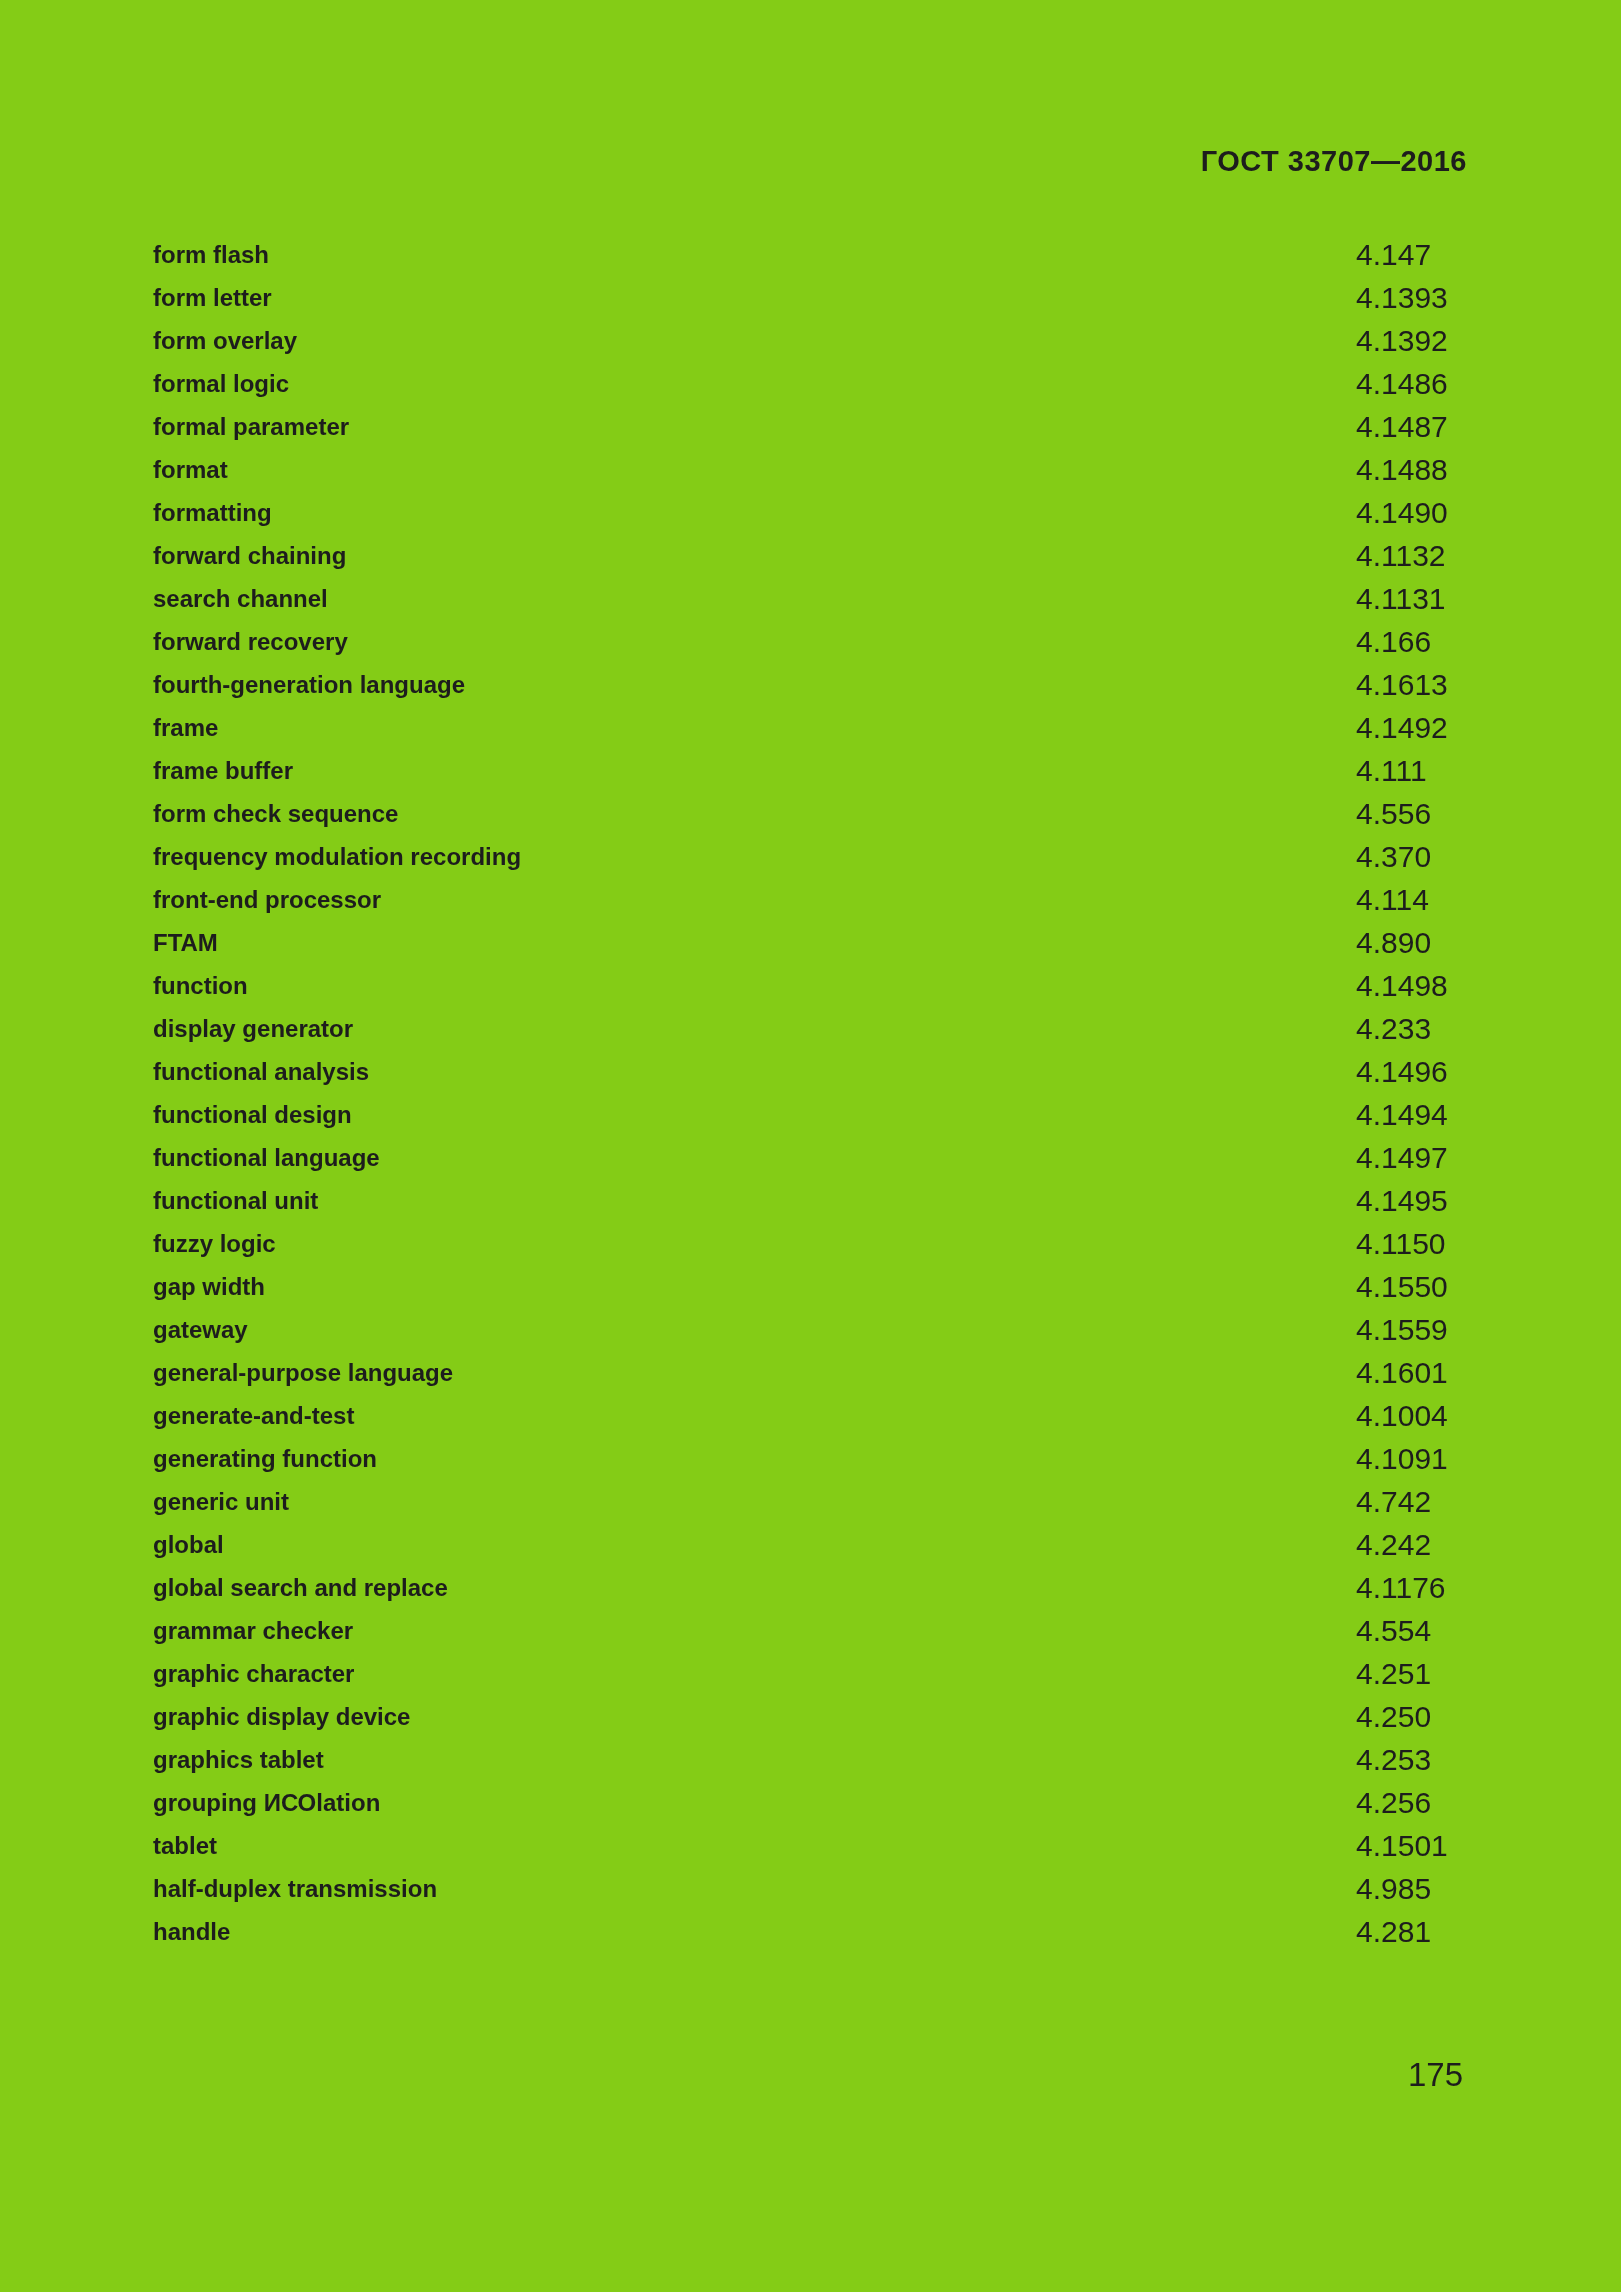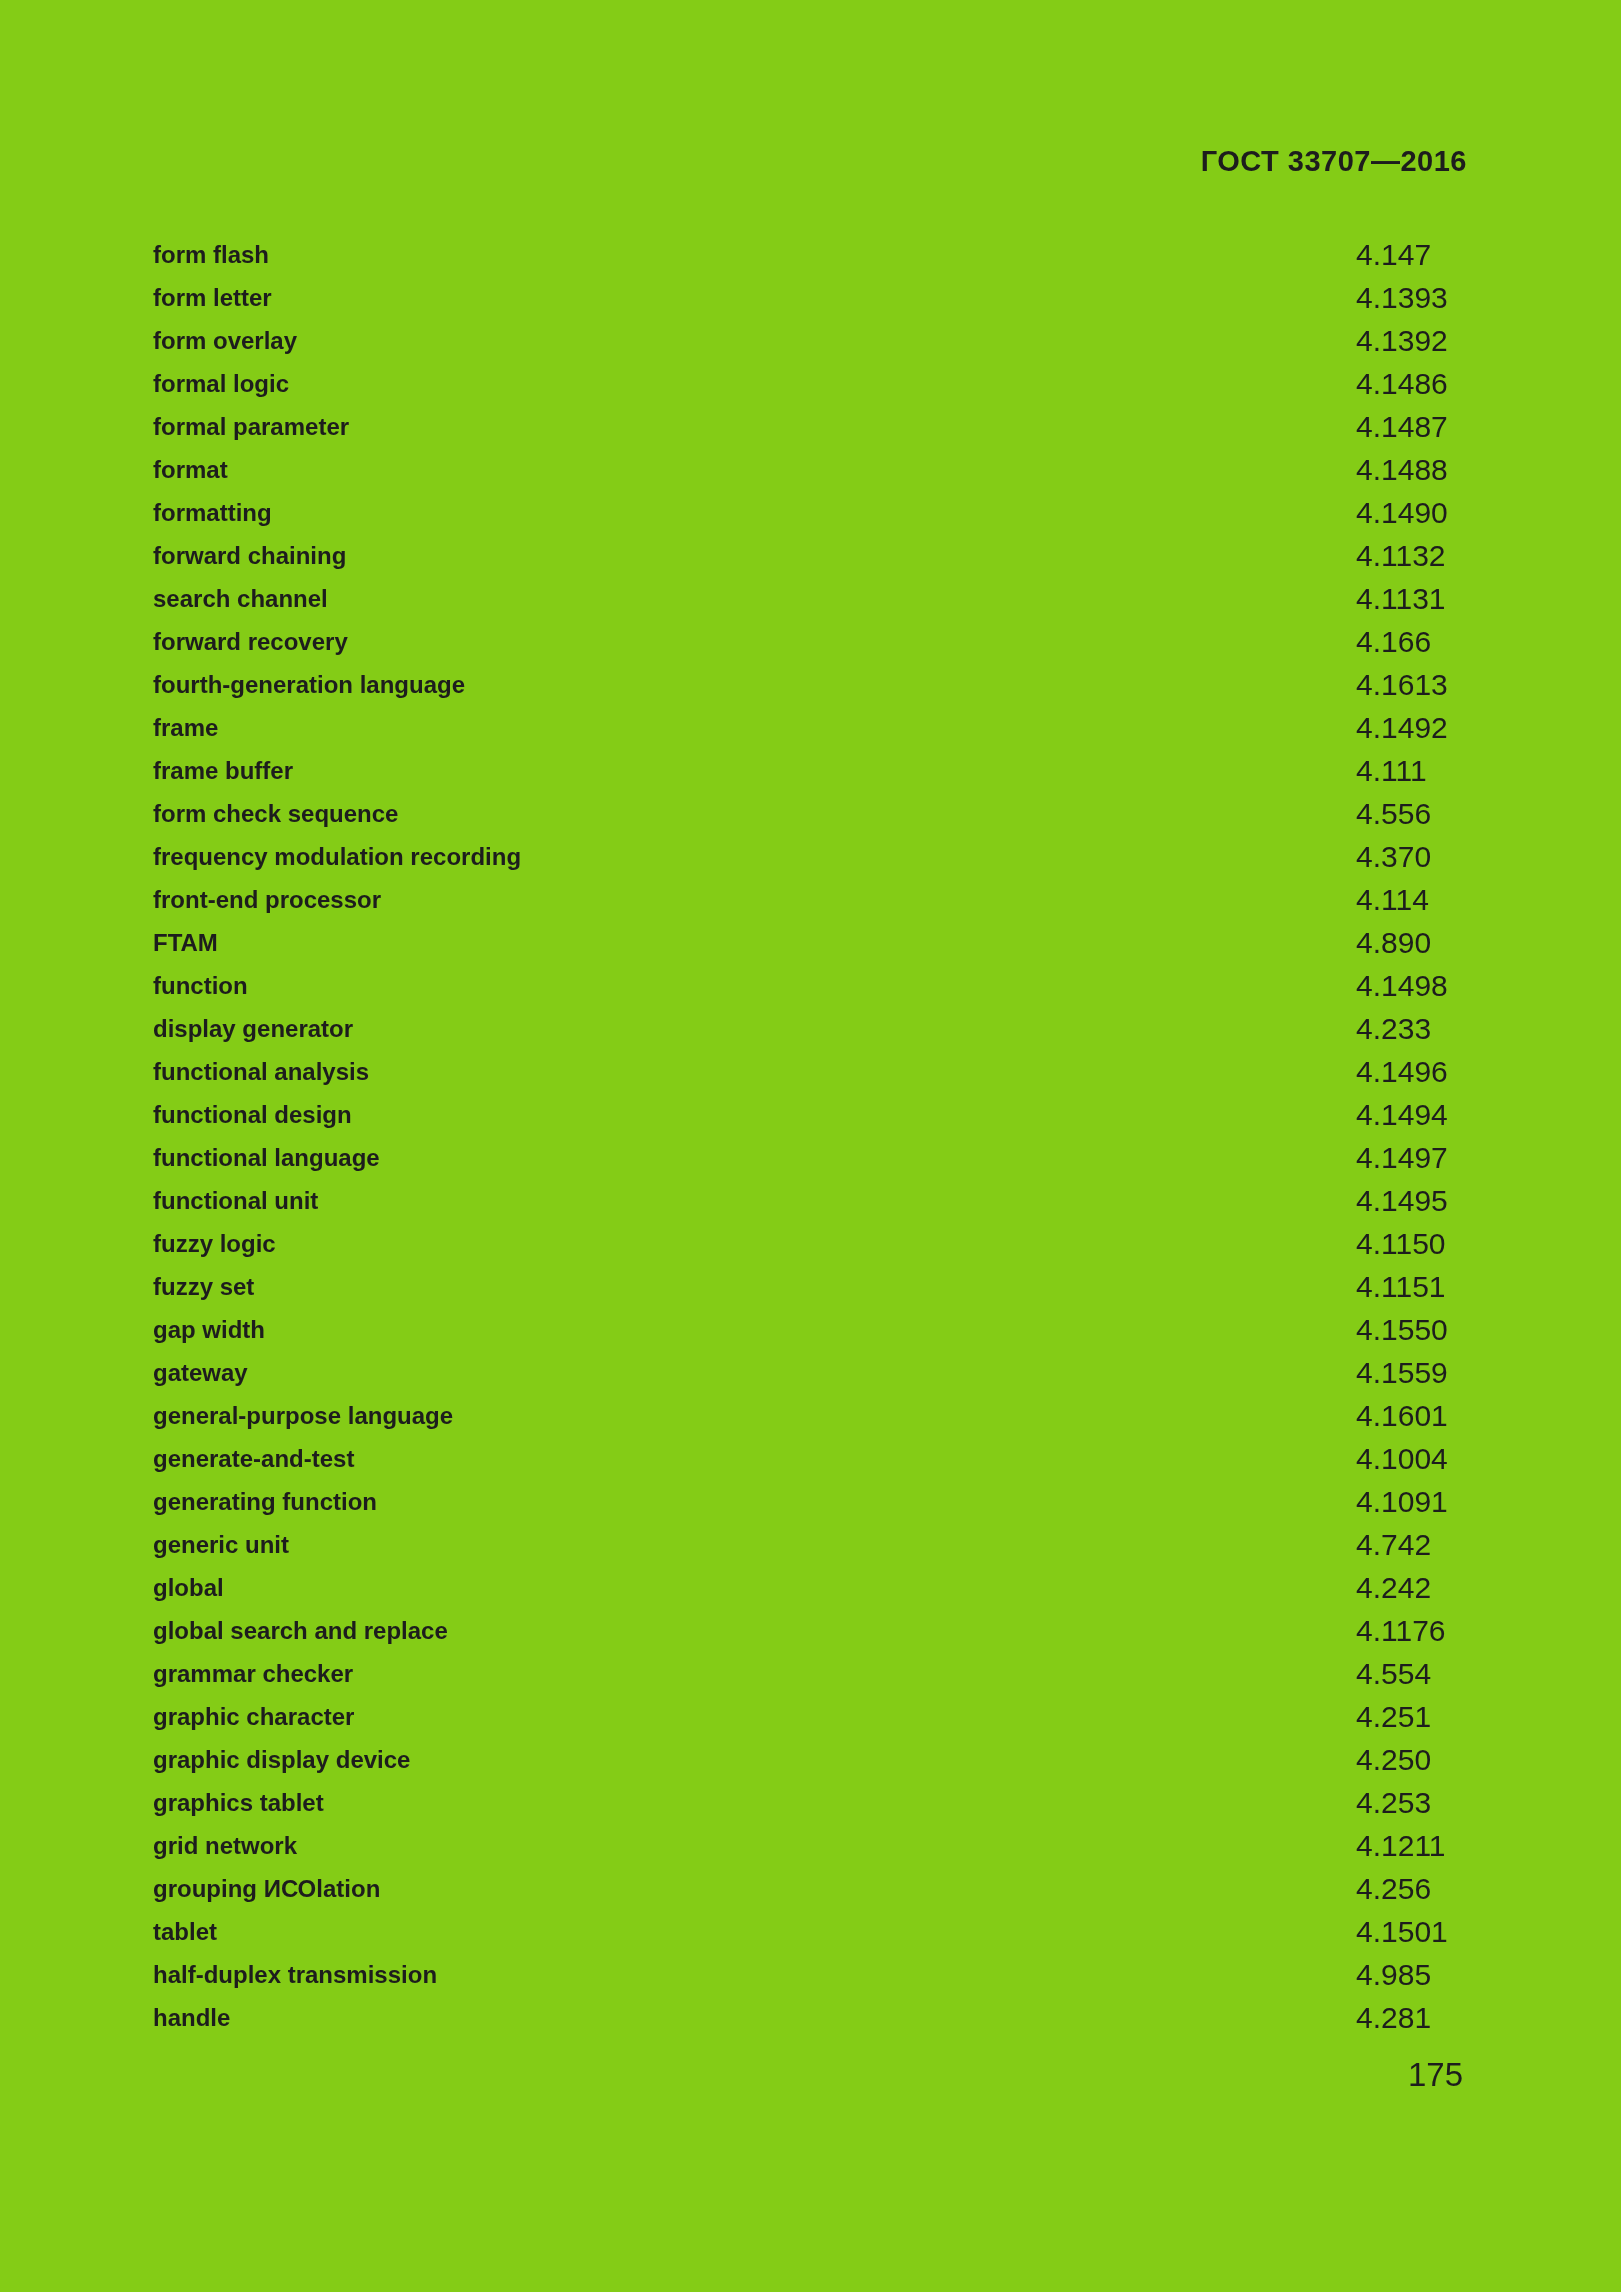--- a/index.html
+++ b/index.html
@@ -181,24 +181,20 @@
       <div class="index-row">
         <span class="term">functional unit</span>
         <span class="ref">4.1495</span>
       </div>
 
       <div class="index-row">
         <span class="term">fuzzy logic</span>
         <span class="ref">4.1150</span>
       </div>
 
-      <div class="index-row">
-        <span class="term">fuzzy set</span>
-        <span class="ref">4.1151</span>
-      </div>
 
       <div class="index-row">
         <span class="term">gap width</span>
         <span class="ref">4.1550</span>
       </div>
 
       <div class="index-row">
         <span class="term">gateway</span>
         <span class="ref">4.1559</span>
       </div>
@@ -246,24 +242,20 @@
       <div class="index-row">
         <span class="term">graphic display device</span>
         <span class="ref">4.250</span>
       </div>
 
       <div class="index-row">
         <span class="term">graphics tablet</span>
         <span class="ref">4.253</span>
       </div>
 
-      <div class="index-row">
-        <span class="term">grid network</span>
-        <span class="ref">4.1211</span>
-      </div>
 
       <div class="index-row">
         <span class="term">grouping ИСОlation</span>
         <span class="ref">4.256</span>
       </div>
 
       <div class="index-row">
         <span class="term">tablet</span>
         <span class="ref">4.1501</span>
       </div>

